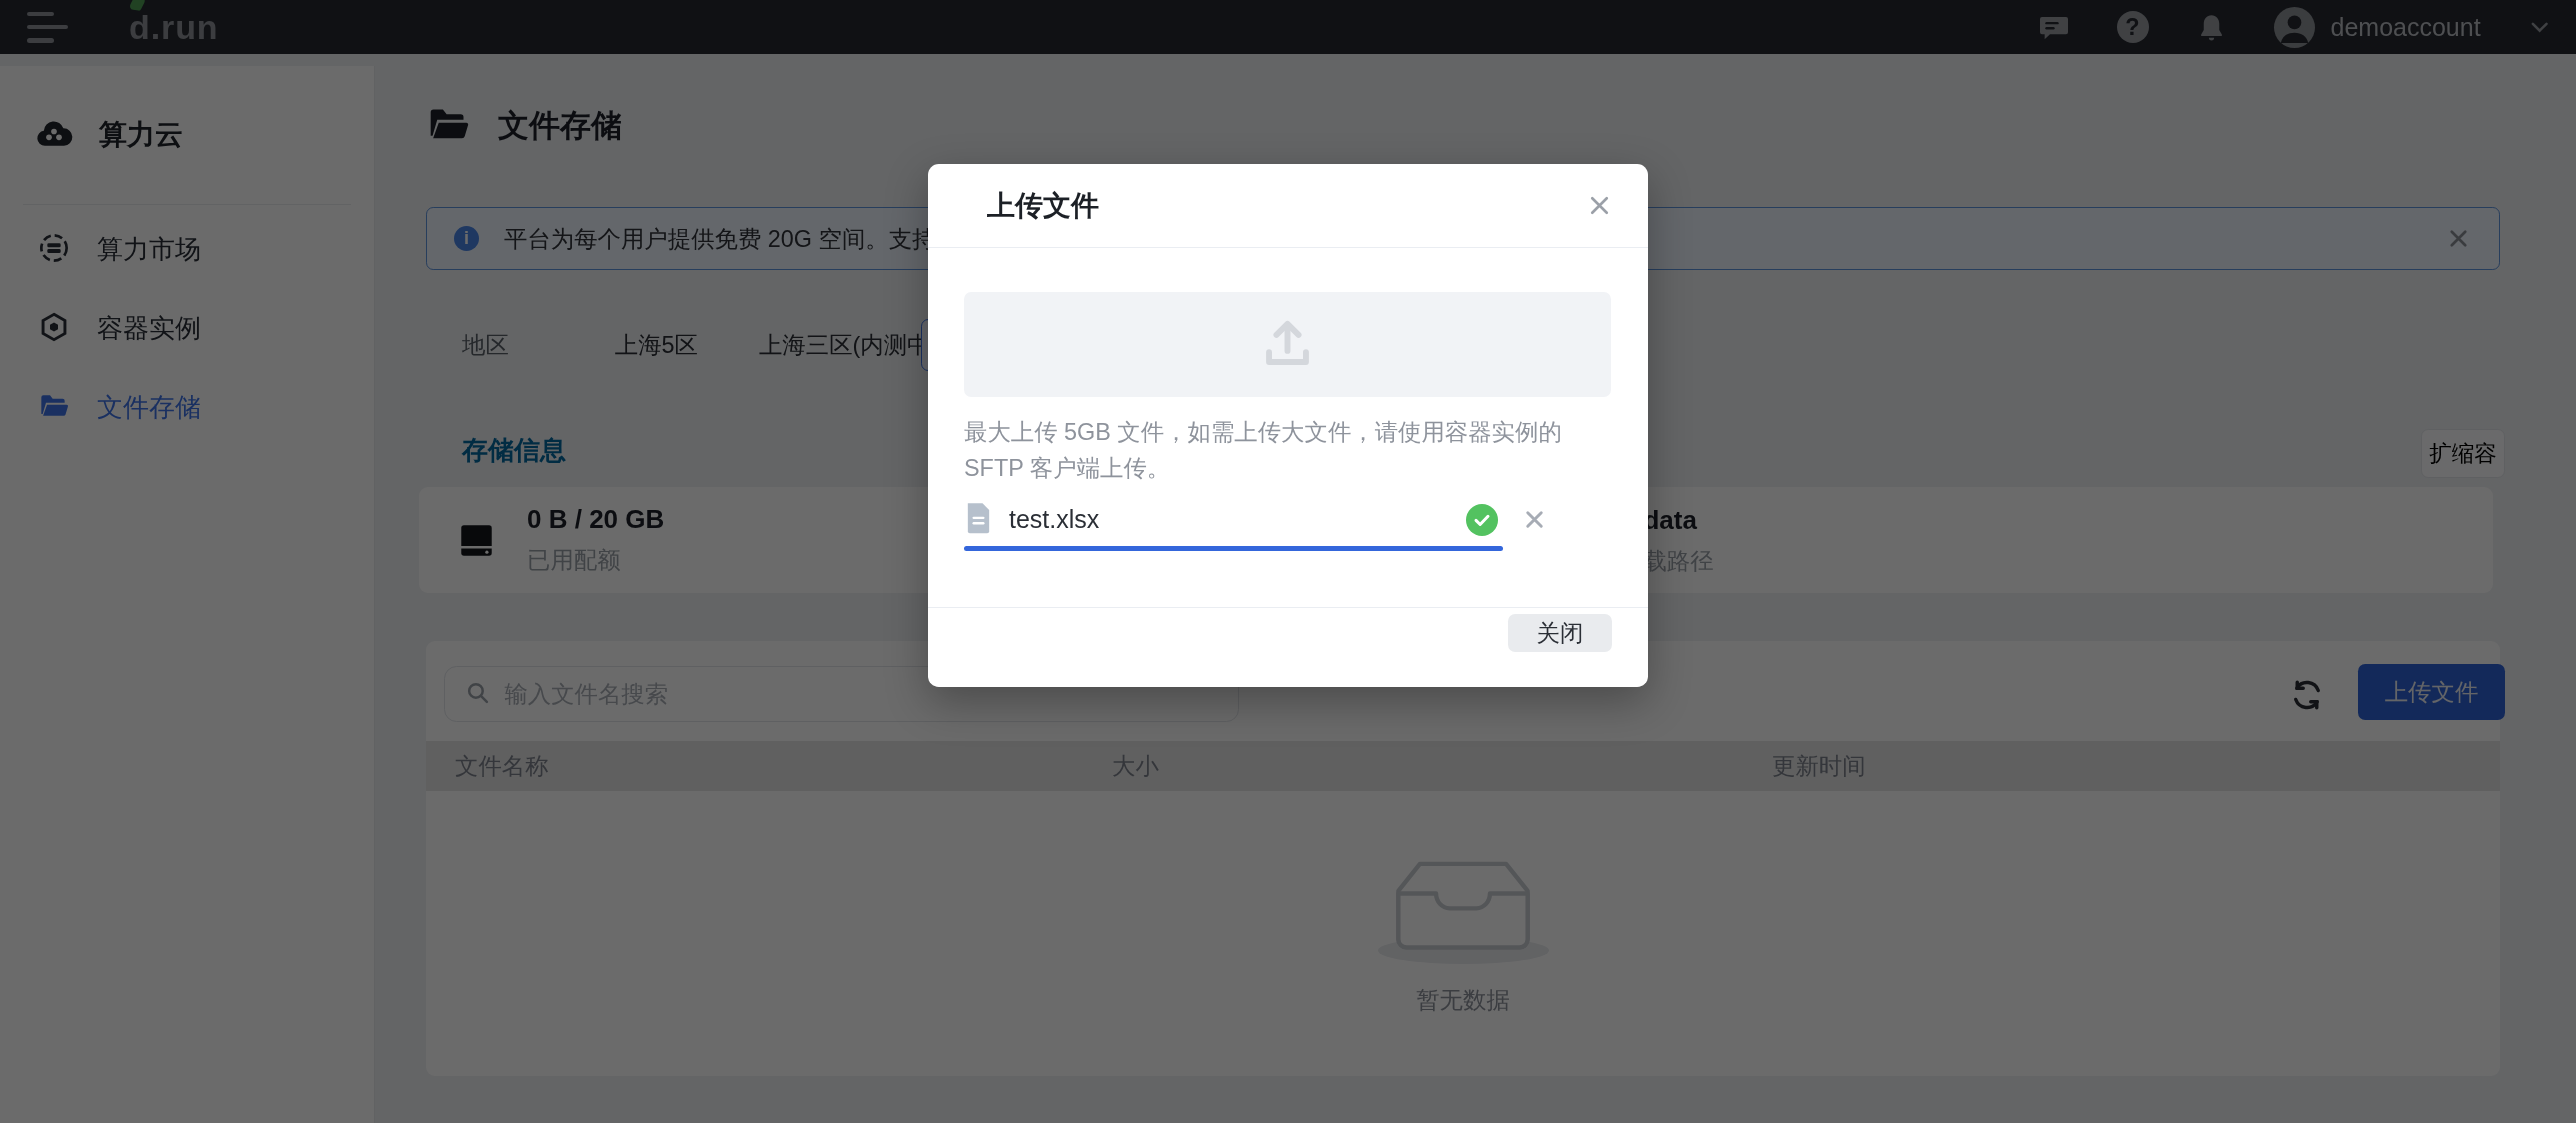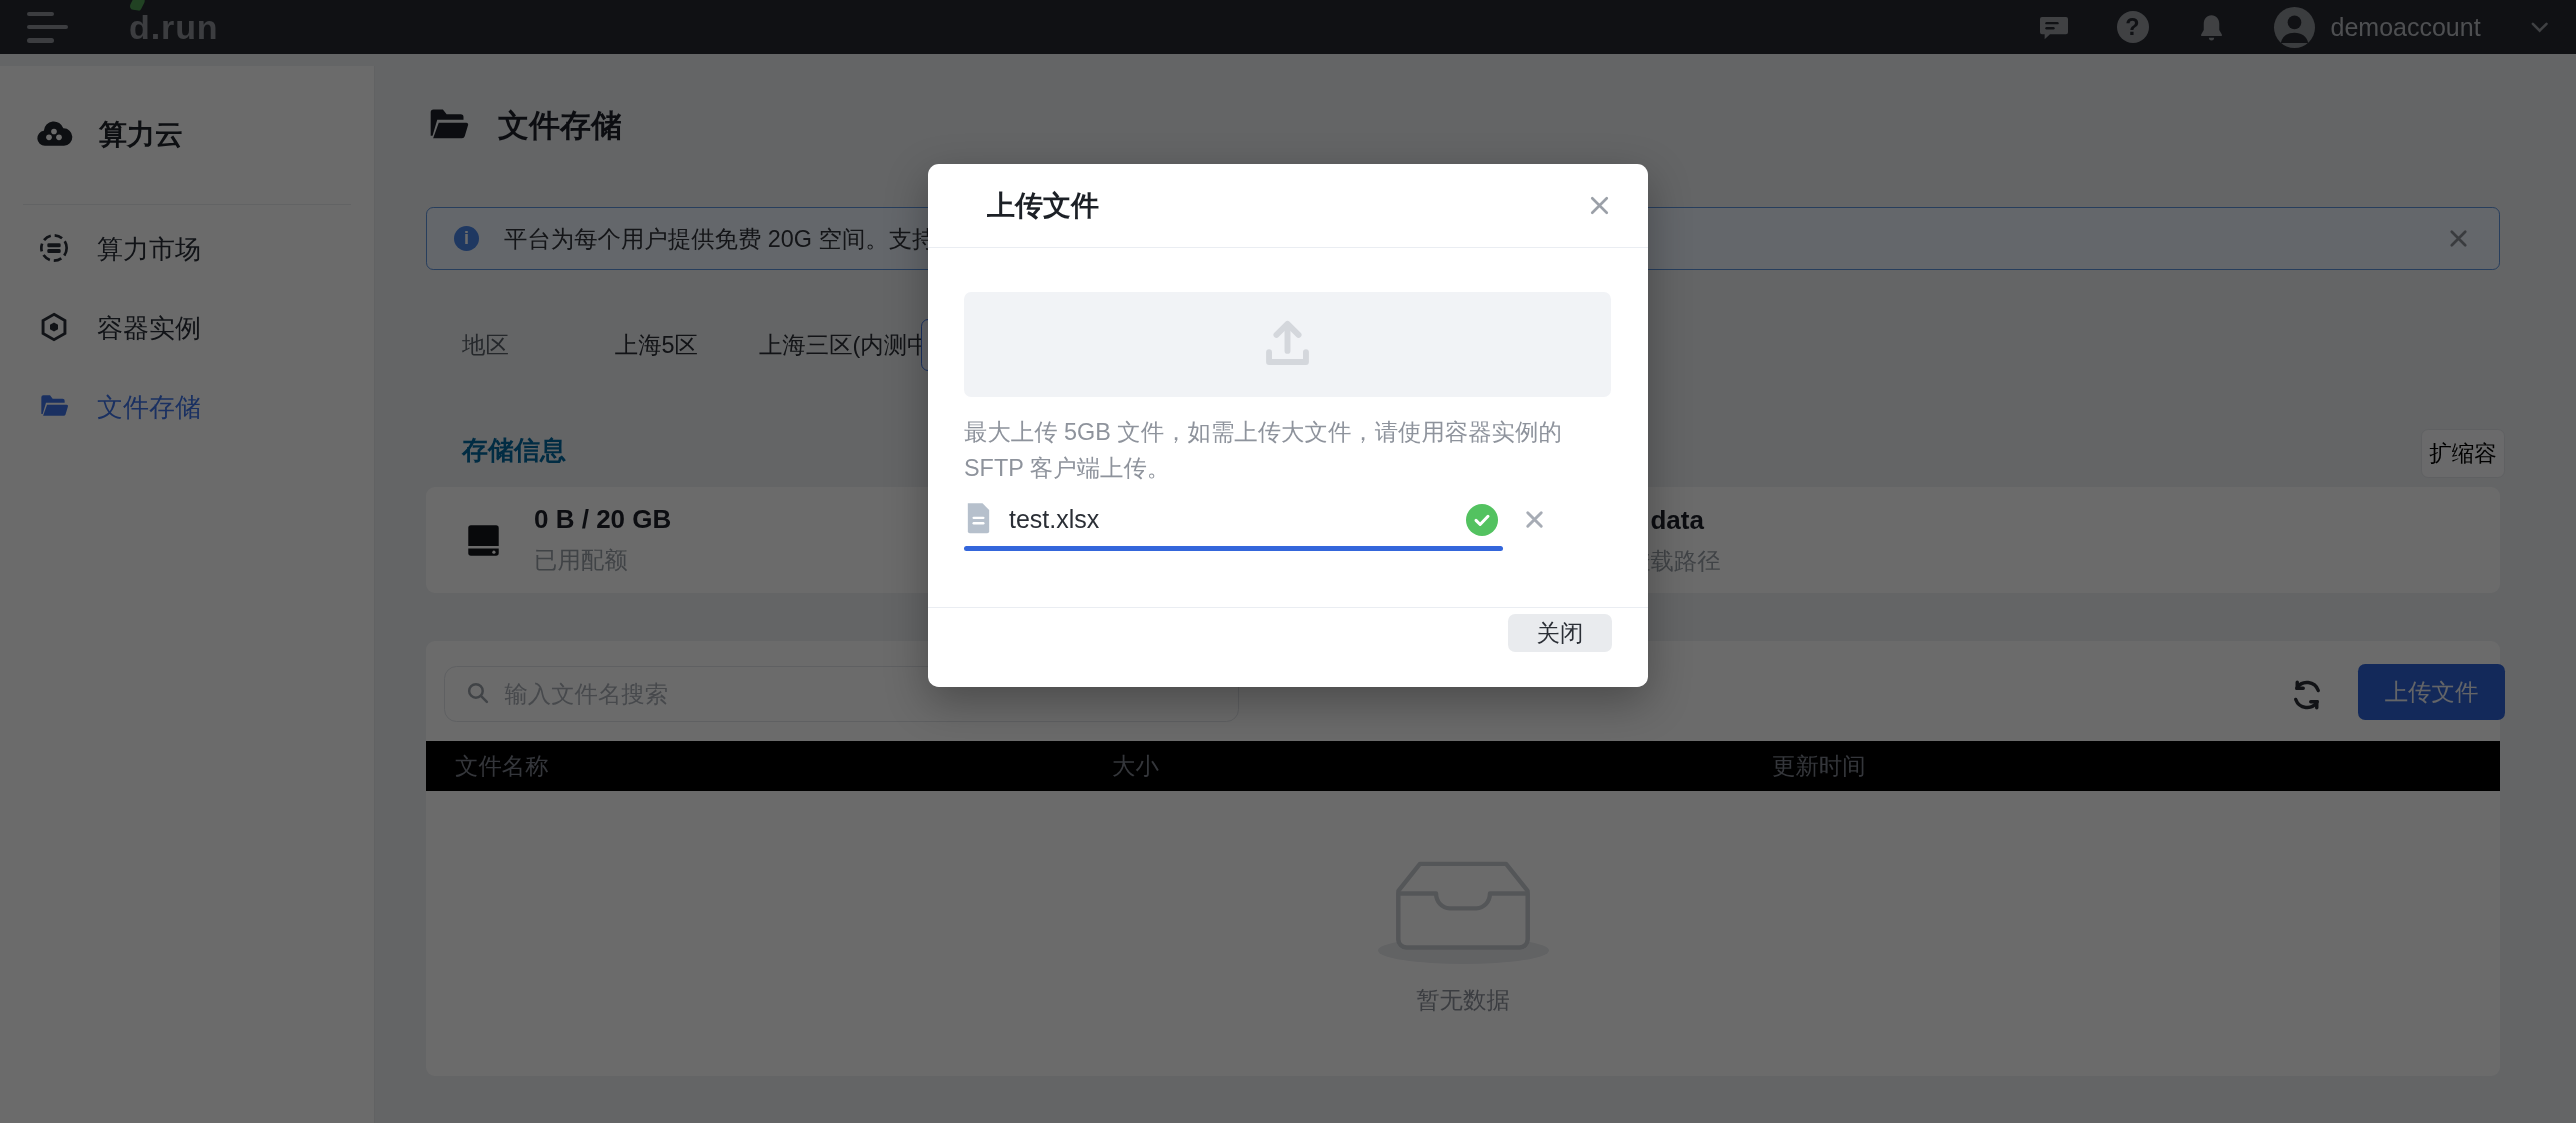--- a/index.html
+++ b/index.html
@@ -48,36 +48,36 @@
   .region-row{position:absolute;left:87px;top:253px;display:flex;align-items:center;height:52px;}
   .region-label{font-size:23.4px;color:#5a6068;}
   .region-opt{font-size:23.4px;color:#2b2f36;cursor:pointer;}
   .region-opt.o1{margin-left:106px;}
   .region-opt.o2{margin-left:61px;}
   .region-selected{position:absolute;left:546px;top:253px;width:216px;height:52px;border:1.8px solid var(--accent);border-radius:7.2px;background:#f2f6ff;cursor:pointer;}
 
   .section-title{position:absolute;left:87px;top:367px;font-size:26px;font-weight:bold;color:#0369a1;}
   .expand-btn{position:absolute;left:2046px;top:363px;width:84px;height:49px;background:#fdfdfe;border:0.9px solid #e2e5ea;border-radius:7.2px;font-size:22.5px;color:#000000;display:flex;align-items:center;justify-content:center;cursor:pointer;}
 
-  .storage-card{position:absolute;left:51px;top:421px;width:2074px;height:106px;background:#fff;border-radius:9px;display:flex;align-items:center;}
+  .storage-card{position:absolute;left:44px;top:421px;width:2074px;height:106px;background:#fff;border-radius:9px;display:flex;align-items:center;}
   .disk-icon{margin-left:36px;color:#14171c;display:flex;}
   .quota-col{margin-left:29px;display:flex;flex-direction:column;gap:9px;}
   .quota-val{font-size:26px;font-weight:bold;color:#1d2129;}
   .quota-lbl{font-size:23.4px;color:#9aa0a8;}
   .mount-col{position:absolute;left:1201px;top:18px;display:flex;flex-direction:column;gap:9px;}
   .mount-val{font-size:26px;font-weight:bold;color:#1d2129;margin-left:23.4px;}
   .mount-lbl{font-size:23.4px;color:#9aa0a8;}
 
   .table-card{position:absolute;left:51px;top:575px;width:2074px;height:435px;background:#fff;border-radius:9px;}
   .search-box{position:absolute;left:18px;top:25px;width:795px;height:56px;border:1.8px solid #e2e5ea;border-radius:12.6px;background:#fff;display:flex;align-items:center;padding:0 20px;}
   .search-box input{border:none;outline:none;flex:1;margin-left:14.4px;font-size:23.4px;color:#303339;background:transparent;}
   .search-box input::placeholder{color:#a9aeb6;}
   .refresh-btn{position:absolute;left:1861px;top:34px;width:40px;height:40px;color:#2b2f36;cursor:pointer;display:flex;align-items:center;justify-content:center;}
   .upload-btn{position:absolute;left:1932px;top:23.4px;width:147px;height:56px;background:var(--primary_button);border:none;border-radius:7.2px;color:#eef1f6;font-size:23.4px;display:flex;align-items:center;justify-content:center;cursor:pointer;}
-  .thead{position:absolute;left:0;top:100px;width:2074px;height:50px;background:#000000;display:grid;grid-template-columns:657px 660px 1fr;align-items:center;padding-left:29px;}
+  .thead{position:absolute;left:0;top:100px;width:2074px;height:50px;background:#e5e5e5;display:grid;grid-template-columns:657px 660px 1fr;align-items:center;padding-left:29px;}
   .thead span{font-size:23.4px;color:#7d828c;}
   .tbody{position:absolute;left:0;top:150px;width:2074px;height:285px;display:flex;flex-direction:column;align-items:center;justify-content:center;}
   .empty-wrap{position:relative;width:180px;height:115px;display:flex;align-items:flex-end;justify-content:center;}
   .empty-shadow{position:absolute;left:4.5px;bottom:1.8px;width:171px;height:27px;border-radius:50%;background:#e9ebef;}
   .empty-box{position:relative;}
   .empty-text{margin-top:18px;font-size:23.4px;color:#8d929b;}
 
   
   .overlay{position:absolute;inset:0;background:rgba(0,0,0,0.58);z-index:50;}
   .modal{position:absolute;left:928px;top:164px;width:720px;height:523px;background:#fff;border-radius:10.8px;z-index:60;box-shadow:0 14.4px 43px rgba(0,0,0,.30);}

